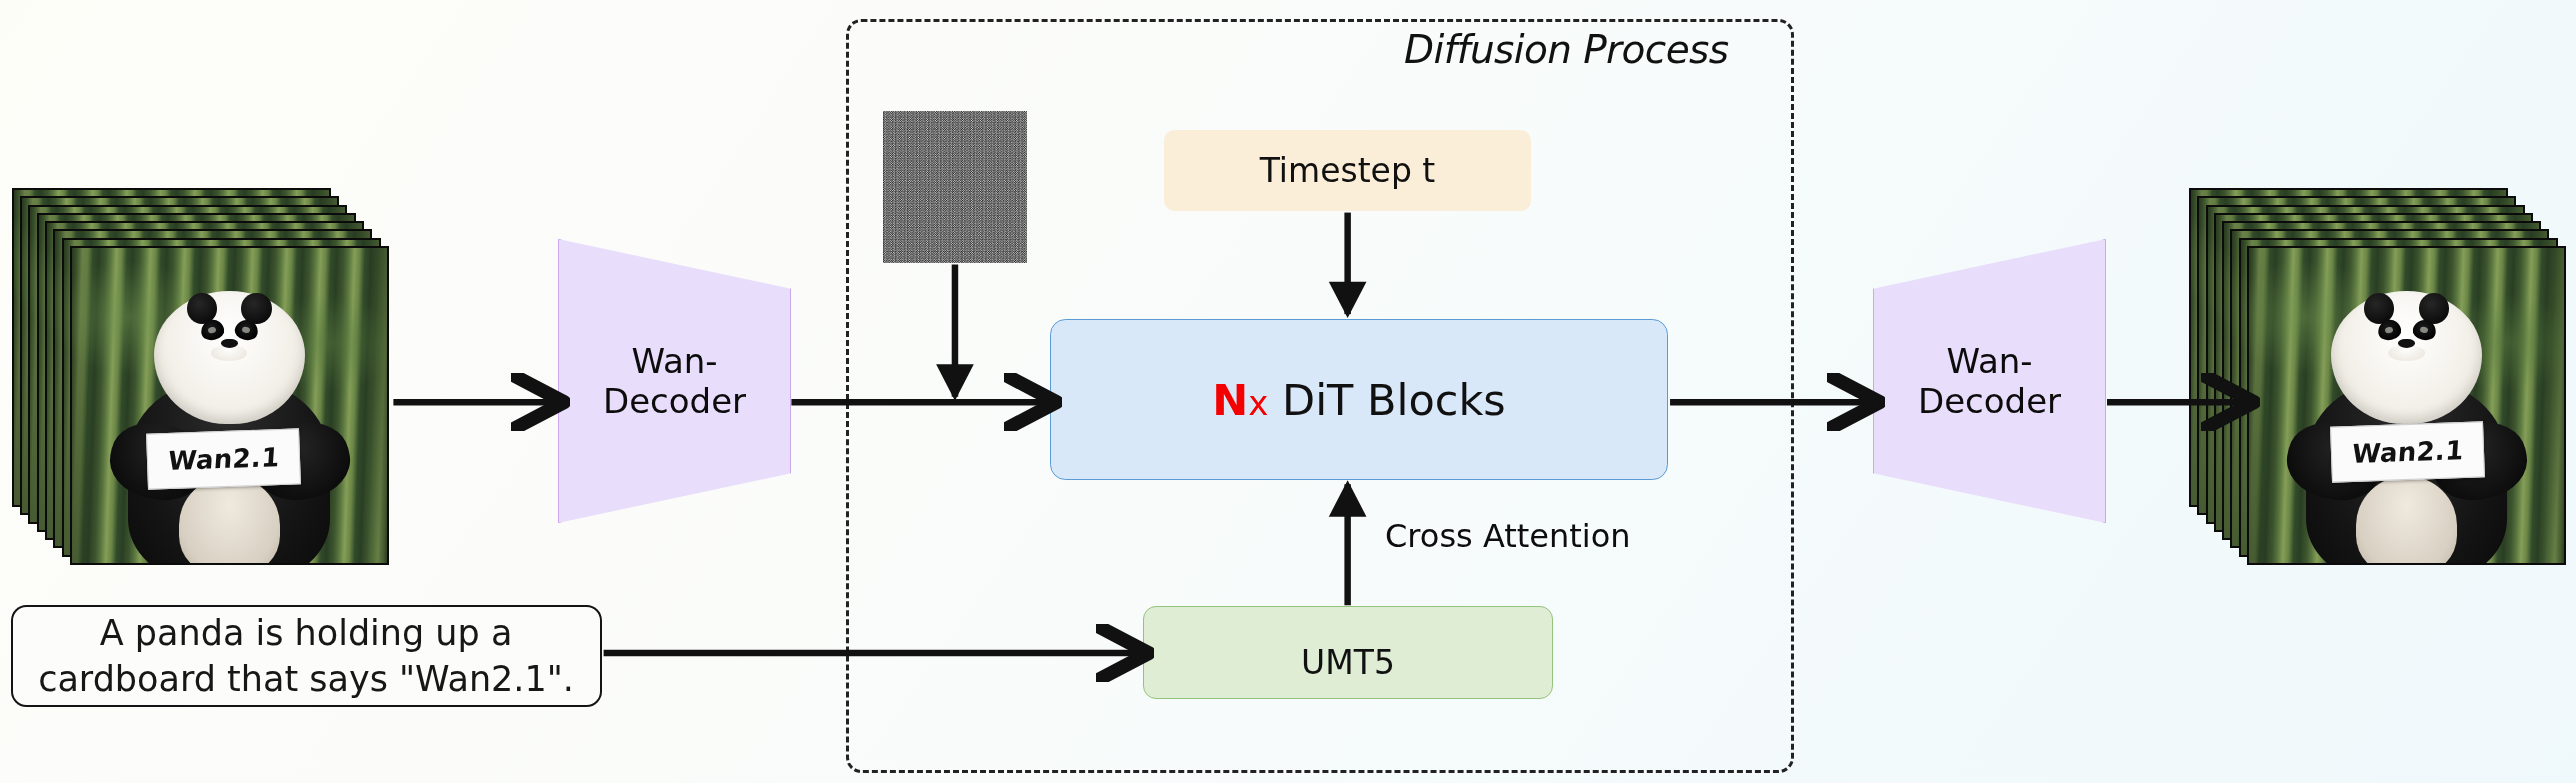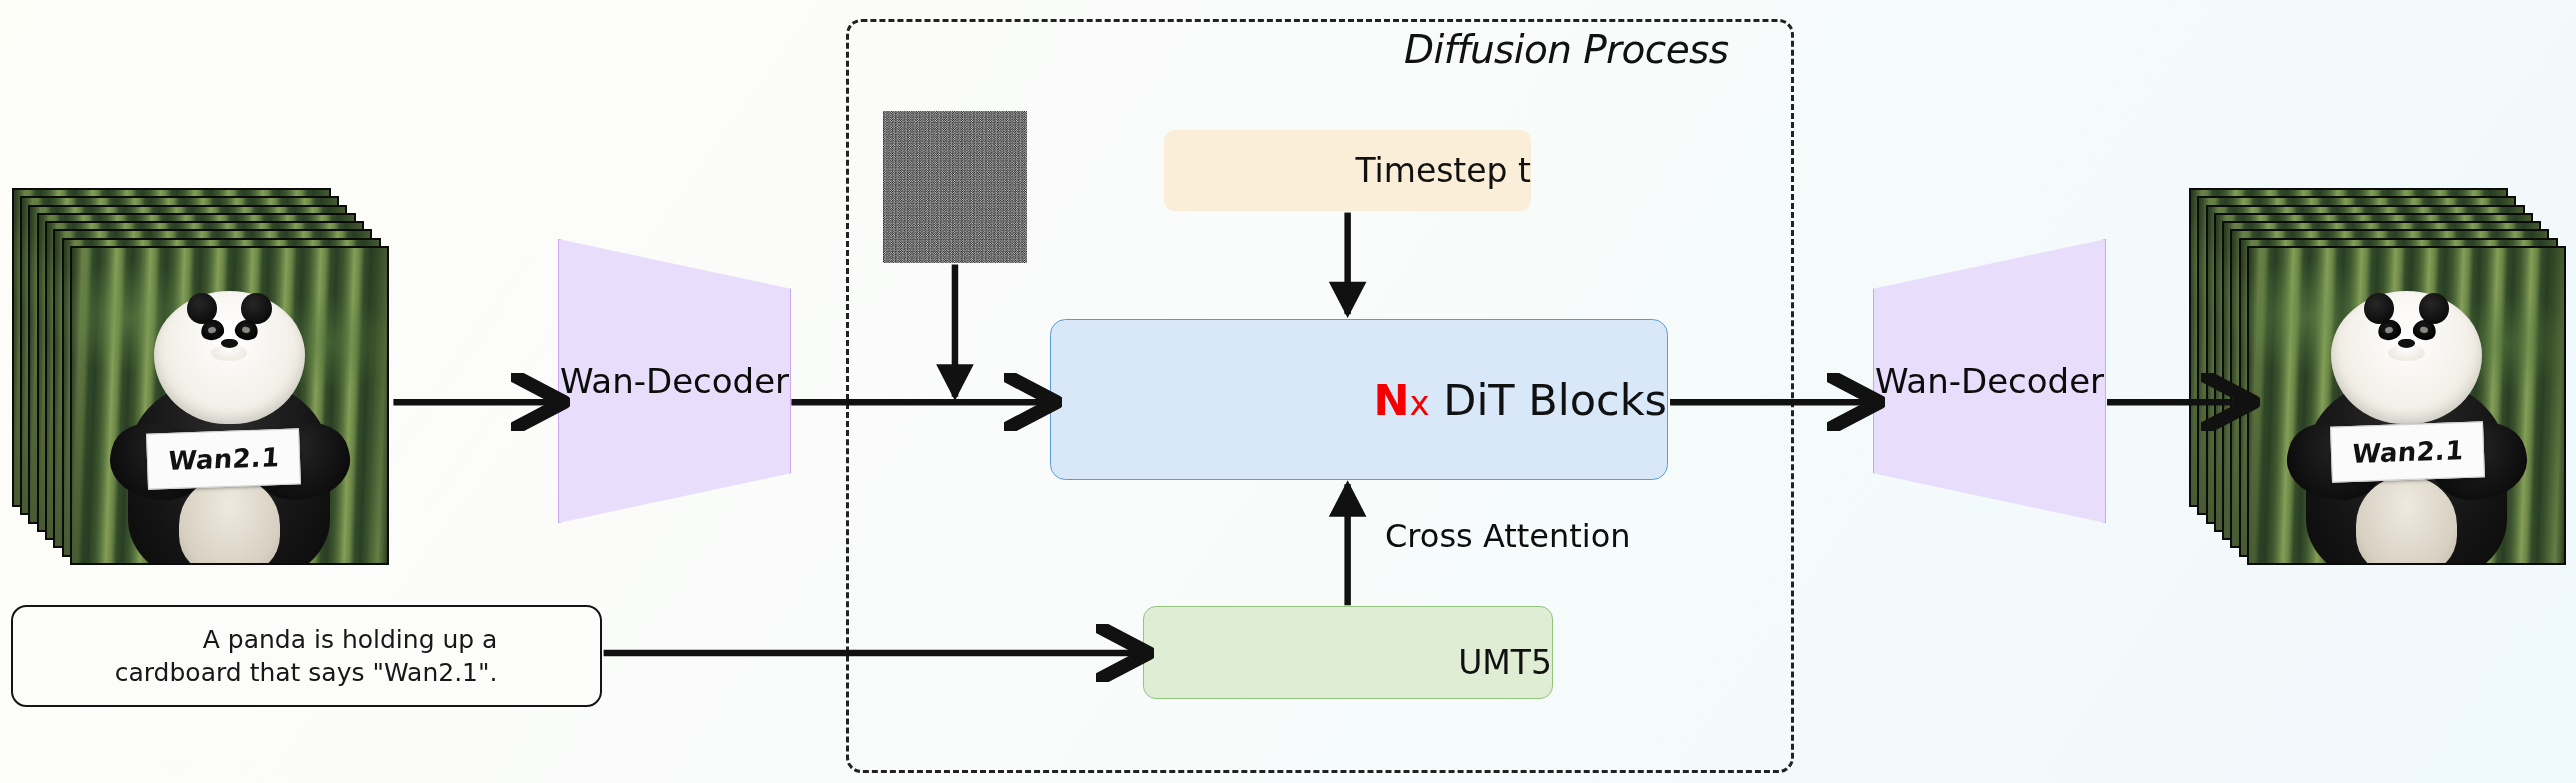--- a/index.html
+++ b/index.html
@@ -145,30 +145,30 @@
   }
 
   
   .trap {
     position:absolute;
     background:#e8ddfb;
     border:1.8px solid #c9a8f0;
   }
   .trap .trap-label {
     position:absolute; inset:0;
-    display:flex; flex-direction:row;
+    display:flex; flex-direction:column;
     align-items:center; justify-content:center;
     font-size:34px; color:#0c0c0c; line-height:1.18;
     text-align:center;
   }
 
   
   .rbox {
     position:absolute;
-    display:flex; align-items:center; justify-content:flex-end;
+    display:flex; align-items:center; justify-content:center;
     box-sizing:border-box;
     border-radius:13px;
   }
   #dit-box {
     background:#d9e8f8;
     border:1.8px solid #5b9bd5;
     border-radius:15.4px;
   }
   #dit-label { font-size:43px; color:#111; white-space:nowrap; }
   #dit-label .n { color:#f50000; font-weight:800; }
@@ -190,21 +190,21 @@
   #prompt-box {
     position:absolute;
     background:#fcfcfa;
     border:2.4px solid #141414;
     border-radius:15.4px;
     box-sizing:border-box;
     display:flex; align-items:center; justify-content:center;
     text-align:center;
     padding: 4.7px 13px;
   }
-  #prompt-text { font-size:25px; color:#171717; line-height:1.32;text-align:right; }
+  #prompt-text { font-size:35px; color:#171717; line-height:1.32; }
 
   
   #noise-patch {
     position:absolute;
     background-color:#8b8b8b;
     background-image:
       repeating-conic-gradient(#4a4a4a 0% 25%, #c9c9c9 0% 50%),
       repeating-conic-gradient(#9e9e9e 0% 25%, #6d6d6d 0% 50%),
       repeating-conic-gradient(#d8d8d8 0% 25%, #3a3a3a 0% 50%),
       repeating-conic-gradient(#7a7a7a 0% 25%, #b5b5b5 0% 50%);

